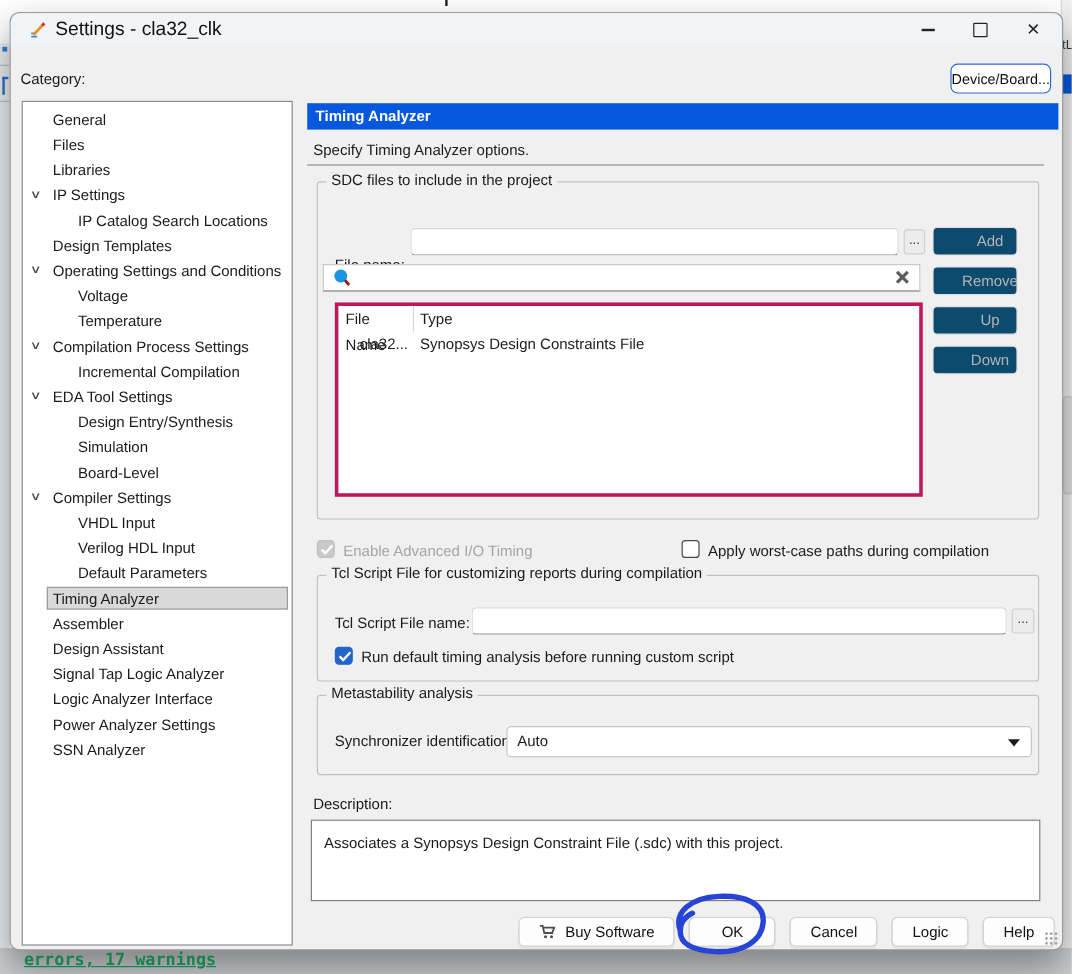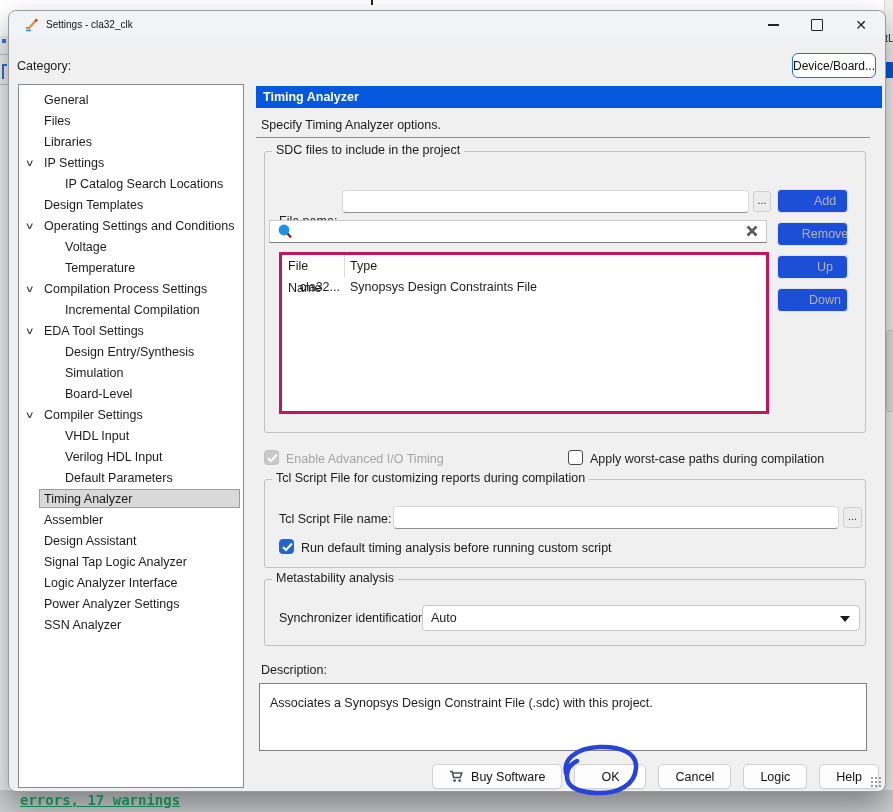--- a/index.html
+++ b/index.html
@@ -30,21 +30,21 @@
     text-decoration:underline;
   }
   
   .dialog{
     position:absolute;left:8px;top:10px;width:876px;height:780px;
     background:#f0f0f0;border:1px solid #9a9a9a;border-radius:8px;
     box-shadow:0 14px 30px rgba(0,0,0,.38);z-index:2;
   }
   .titlebar{position:absolute;left:0;top:0;right:0;height:28px;background:#f1f4f7;border-radius:8px 8px 0 0;}
   .app-icon{position:absolute;left:15px;top:6px;}
-  .title-text{position:absolute;left:37px;top:0;line-height:28px;font-size:10px;color:#111;}
+  .title-text{position:absolute;left:37px;top:0;line-height:28px;font-size:16px;color:#111;}
   .win-controls{position:absolute;right:2px;top:0;height:28px;display:flex;}
   .win-btn{width:44px;height:28px;display:flex;align-items:center;justify-content:center;color:#222;}
   .glyph-min{width:11px;height:1.4px;background:#222;}
   .glyph-max{width:10px;height:10px;border:1.4px solid #222;border-radius:1px;}
   .glyph-close{font-size:14px;line-height:14px;color:#222;font-family:"DejaVu Sans",sans-serif;}
   .category-label{position:absolute;left:8px;top:48px;}
   .device-btn{
     position:absolute;left:783px;top:42px;width:84px;height:25px;box-sizing:border-box;
     background:#ffffff;border:1.5px solid #2a6bdb;border-radius:6px;
     display:flex;align-items:center;justify-content:center;font-size:12px;color:#111;
@@ -95,21 +95,21 @@
   .clear-x{position:absolute;right:7px;top:3px;}
   .tbl{position:absolute;left:14px;top:100px;width:490px;height:162px;box-sizing:border-box;background:#fff;border:3px solid #be185d;overflow:hidden;}
   .tbl-head{display:flex;height:22px;line-height:22px;}
   .tbl-head .th1{width:63px;box-sizing:border-box;padding-left:6px;border-right:1px solid #d9d9d9;}
   .tbl-head .th2{padding-left:5px;}
   .tbl-body .tr{display:flex;height:21px;line-height:21px;}
   .tbl-body .td1{width:63px;box-sizing:border-box;text-align:right;padding-right:5px;white-space:nowrap;overflow:hidden;}
   .tbl-body .td2{padding-left:5px;white-space:nowrap;}
   .side-btn{
     position:absolute;left:521px;width:71px;height:24px;box-sizing:border-box;
-    background:#1d4ed8;border:1px solid #e2e2e2;border-radius:4px;color:#b4b4b4;
+    background:#0c4a6e;border:1px solid #e2e2e2;border-radius:4px;color:#b4b4b4;
     display:flex;align-items:center;justify-content:center;padding-left:25px;
   }
   
   .cb{position:absolute;width:15px;height:15px;box-sizing:border-box;border-radius:3.5px;}
   .cb svg{display:none;position:absolute;left:1.5px;top:2px;}
   .cb.on svg{display:block;}
   .cb.blue{background:var(--checkbox_blue,#2365cb);border:1px solid var(--checkbox_blue,#2365cb);}
   .cb.gray{background:#c9c9c9;border:1px solid #c0c0c0;}
   .cb.empty{background:#fff;border:1.4px solid #4a4a4a;border-radius:3px;}
   .cb-label{position:absolute;white-space:nowrap;}

